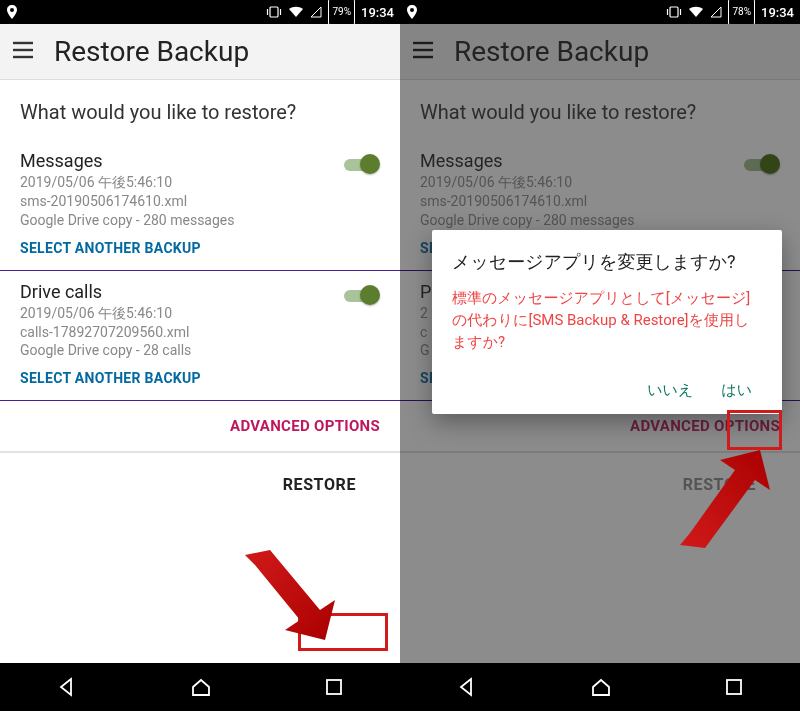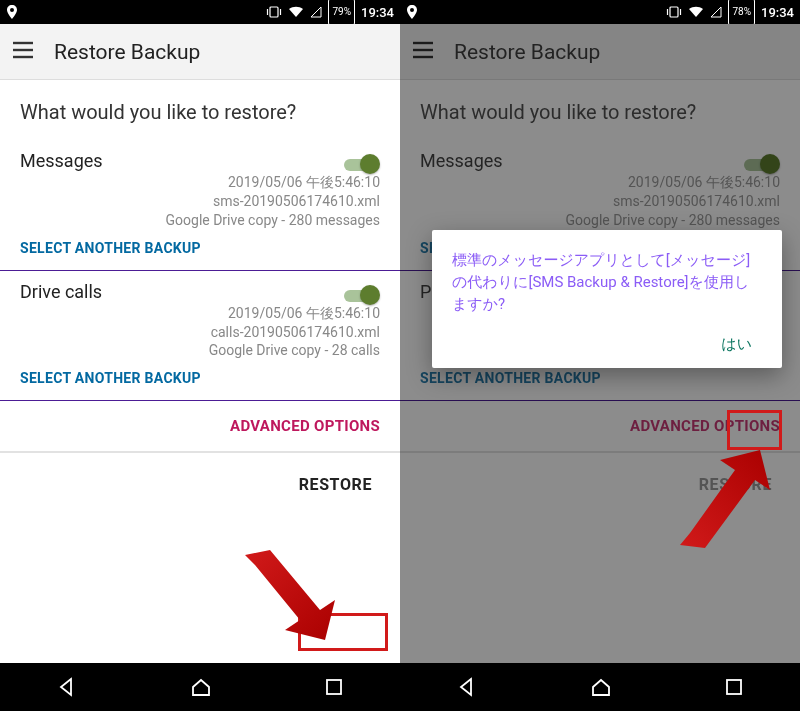--- a/index.html
+++ b/index.html
@@ -49,21 +49,21 @@
   .appbar {
     height: 56px;
     background: #f3f3f3;
     border-bottom: 1px solid #ddd;
     display: flex;
     align-items: center;
     padding: 0 12px;
     gap: 20px;
   }
   .appbar-title {
-    font-size: 21px;
+    font-size: 28px;
     color: #222;
     font-weight: 400;
   }
   
   .content {
     flex: 1;
     background: #fff;
     overflow: hidden;
   }
   .heading {
@@ -78,21 +78,20 @@
   }
   .sec-title {
     font-size: 18px;
     color: #222;
     margin-bottom: 2px;
   }
   .sec-sub {
     font-size: 14px;
     color: #888;
     line-height: 1.35;
-    text-align: right;
   }
   .sec-link {
     margin-top: 10px;
     font-size: 14px;
     font-weight: 700;
     color: #0369a1;
     letter-spacing: 0.3px;
   }
   .toggle {
     position: absolute;
@@ -122,21 +121,21 @@
     display: flex;
     justify-content: flex-end;
   }
   .row-right .link {
     font-size: 15px;
     font-weight: 700;
     color: #be185d;
     letter-spacing: 0.3px;
   }
   .row-restore {
-    padding: 18px 20px;
+    padding: 18px 36px;
     display: flex;
     justify-content: flex-end;
   }
   .restore-btn {
     font-size: 16px;
     font-weight: 700;
     color: #222;
     letter-spacing: 0.6px;
     padding: 4px 8px;
   }
@@ -173,23 +172,23 @@
     padding: 20px 20px 6px 20px;
   }
   .dlg-title {
     font-size: 18px;
     color: #222;
     line-height: 1.35;
     margin-bottom: 14px;
   }
   .dlg-body {
     font-size: 15px;
-    color: #8b5cf6;
+    color: #ef4444;
     line-height: 1.45;
-    margin-bottom: 12px;
+    margin-bottom: 19px;
   }
   .dlg-actions {
     display: flex;
     justify-content: flex-end;
     gap: 8px;
   }
   .dlg-btn {
     font-size: 15px;
     font-weight: 500;
     color: #0b7560;
@@ -268,21 +267,21 @@
         <div class="sec-link">SELECT ANOTHER BACKUP</div>
         <div class="toggle">
           <div class="toggle-track"></div>
             <div class="toggle-thumb"></div>
         </div>
       </div>
 
       <div class="section">
         <div class="sec-title">Drive calls</div>
         <div class="sec-sub">2019/05/06 午後5:46:10</div>
-        <div class="sec-sub">calls-20190506174610.xml</div>
+        <div class="sec-sub">calls-17892707209560.xml</div>
         <div class="sec-sub">Google Drive copy - 28 calls</div>
         <div class="sec-link">SELECT ANOTHER BACKUP</div>
         <div class="toggle">
           <div class="toggle-track"></div>
             <div class="toggle-thumb"></div>
         </div>
       </div>
 
       <div class="row-right">
         <span class="link">ADVANCED OPTIONS</span>
@@ -417,22 +416,24 @@
         </span>
       <span class="navbtn">
           <svg width="20" height="20" viewBox="0 0 20 20">
             <rect x="3" y="3" width="14" height="14" fill="none" stroke="#fff" stroke-width="1.8"></rect>
           </svg>
         </span>
     </div>
 
     <div class="dim"></div>
     <div class="dialog">
+      <div class="dlg-title">メッセージアプリを変更しますか?</div>
       <div class="dlg-body">標準のメッセージアプリとして[メッセージ]の代わりに[SMS Backup &amp; Restore]を使用しますか?</div>
       <div class="dlg-actions">
+        <span class="dlg-btn">いいえ</span>
         <span class="dlg-btn">はい</span>
       </div>
     </div>
 
     <div class="redbox" style="left:327px; top:410px; width:55px; height:40px;"></div>
 
     <svg class="arrow" style="left:260px; top:445px;" width="130" height="110">
       <defs>
           <linearGradient id="gB" x1="0" y1="1" x2="1" y2="0">
             <stop offset="0" stop-color="#d11a1a"></stop>

